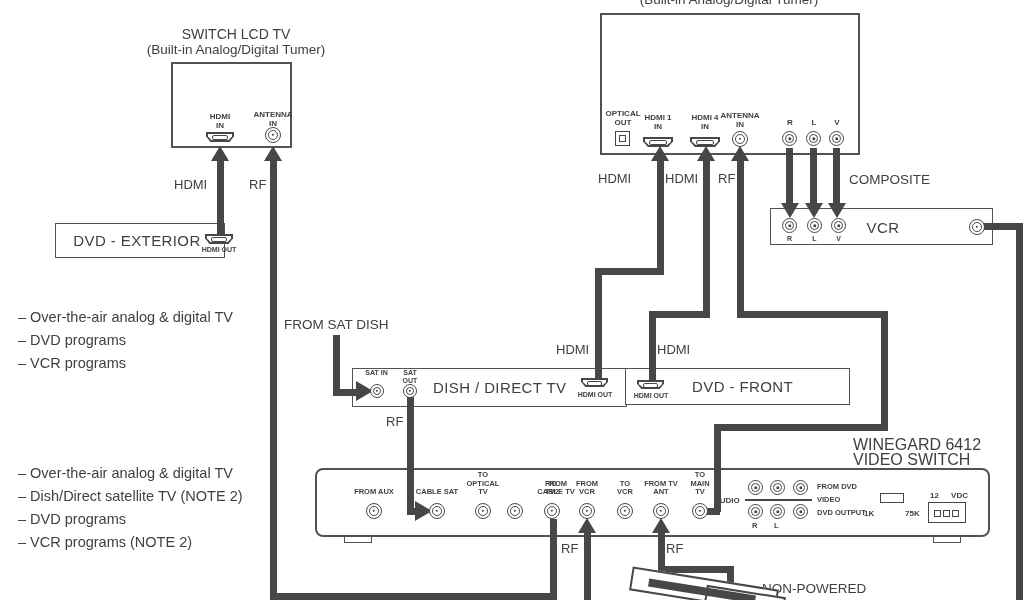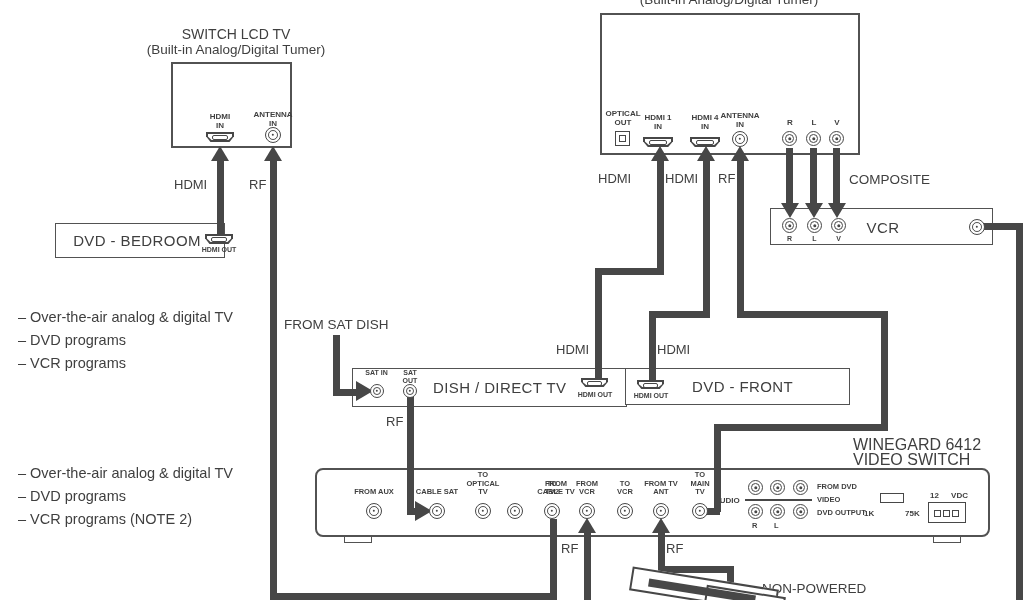--- a/index.html
+++ b/index.html
@@ -70,21 +70,21 @@
   <div class="plabel" style="left:720px;top:112px;width:40px;">ANTENNA IN</div>
   <div class="coax" style="left:732px;top:131px;width:16px;height:16px;"></div>
   <div class="plabel" style="left:785px;top:119px;width:10px;">R</div>
   <div class="plabel" style="left:809px;top:119px;width:10px;">L</div>
   <div class="plabel" style="left:832px;top:119px;width:10px;">V</div>
   <div class="rca" style="left:782px;top:131px;width:15px;height:15px;"></div>
   <div class="rca" style="left:806px;top:131px;width:15px;height:15px;"></div>
   <div class="rca" style="left:829px;top:131px;width:15px;height:15px;"></div>
 
   <div class="box thin" style="left:55px;top:223px;width:170px;height:35px;"></div>
-  <div class="btitle" style="left:72px;top:232px;width:130px;">DVD - BEDROOM</div>
+  <div class="btitle" style="left:72px;top:232px;width:130px;">DVD - EXTERIOR</div>
   <div class="hdmi" style="left:205px;top:234px;width:28px;height:10px;">
       <div class="o"></div>
       <div class="i"></div>
       <div class="s"></div>
     </div>
   <div class="plabel7" style="left:199px;top:246px;width:40px;">HDMI OUT</div>
 
   <div class="box thin" style="left:770px;top:208px;width:223px;height:37px;"></div>
   <div class="rca" style="left:782px;top:218px;width:15px;height:15px;"></div>
   <div class="rca" style="left:807px;top:218px;width:15px;height:15px;"></div>
@@ -99,20 +99,21 @@
   <div class="abs" style="left:18px;top:301px;">
     <div style="height:5px;"></div>
     <div class="ni">– Over-the-air analog &amp; digital TV</div>
     <div class="ni">– DVD programs</div>
     <div class="ni">– VCR programs</div>
   </div>
 
   <div class="abs" style="left:18px;top:457px;">
     <div style="height:5px;"></div>
     <div class="ni">– Over-the-air analog &amp; digital TV</div>
+    <div class="ni">– Dish/Direct satellite TV (NOTE 2)</div>
     <div class="ni">– DVD programs</div>
     <div class="ni">– VCR programs (NOTE 2)</div>
   </div>
 
   <div class="wl" style="left:284px;top:317px;font-size:13.5px;">FROM SAT DISH</div>
   <div class="box thin" style="left:352px;top:368px;width:275px;height:39px;"></div>
   <div class="plabel7" style="left:364px;top:369px;width:25px;">SAT IN</div>
   <div class="coax" style="left:370px;top:384px;width:14px;height:14px;"></div>
   <div class="plabel7" style="left:397px;top:369px;width:26px;">SAT OUT</div>
   <div class="coax" style="left:403px;top:384px;width:14px;height:14px;"></div>

